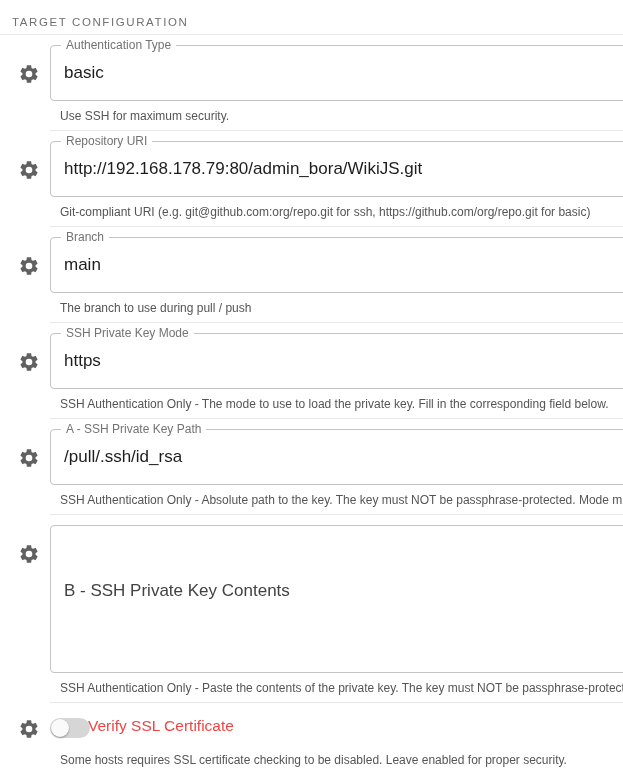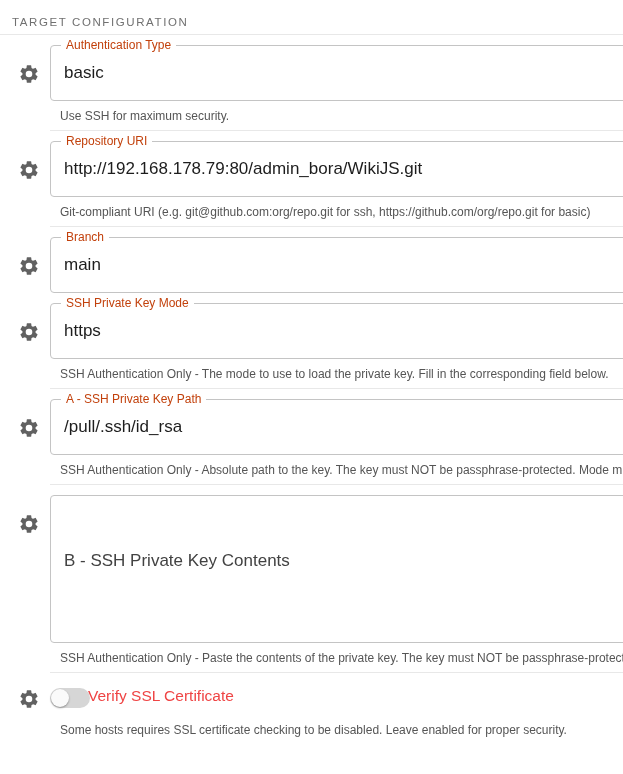--- a/index.html
+++ b/index.html
@@ -57,21 +57,21 @@
   .outlined.tall {
     height: 148px;
   }
   .legend {
     position: absolute;
     top: -8px;
     left: 10px;
     background: #ffffff;
     padding: 0 5px;
     font-size: 12px;
-    color: #c2410c;
+    color: #737373;
     line-height: 14px;
   }
   .value {
     position: absolute;
     left: 13px;
     top: 50%;
     transform: translateY(-50%);
     font-size: 17px;
     color: #1d1d1d;
     white-space: nowrap;
@@ -190,20 +190,24 @@
     <div class="gear" style="top:18px;">
       <svg viewBox="0 0 24 24" fill="currentColor">
           <path d="M19.14 12.94c.04-.3.06-.61.06-.94s-.02-.64-.07-.94l2.03-1.58a.49.49 0 0 0 .12-.61l-1.92-3.32a.49.49 0 0 0-.59-.22l-2.39.96c-.5-.38-1.03-.7-1.62-.94l-.36-2.54a.48.48 0 0 0-.48-.41h-3.84a.48.48 0 0 0-.48.41l-.36 2.54c-.59.24-1.13.57-1.62.94l-2.39-.96a.48.48 0 0 0-.59.22L2.74 8.87c-.12.21-.08.47.12.61l2.03 1.58c-.05.3-.09.63-.09.94s.02.64.07.94l-2.03 1.58a.49.49 0 0 0-.12.61l1.92 3.32c.12.22.37.29.59.22l2.39-.96c.5.38 1.03.7 1.62.94l.36 2.54c.05.24.24.41.48.41h3.84c.24 0 .44-.17.48-.41l.36-2.54c.59-.24 1.13-.56 1.62-.94l2.39.96c.22.08.47 0 .59-.22l1.92-3.32a.49.49 0 0 0-.12-.61l-2.01-1.58zM12 15.6A3.6 3.6 0 1 1 12 8.4a3.6 3.6 0 0 1 0 7.2z"></path>
         </svg>
     </div>
     <div class="outlined">
       <span class="legend">Branch</span>
       <span class="value">main</span>
     </div>
   </div>
+  <div class="hint-row">
+    <div class="hint">The branch to use during pull / push</div>
+    <div class="hint-underline"></div>
+  </div>
 
   <div class="spacer-10"></div>
   <div class="field-row">
     <div class="gear" style="top:18px;">
       <svg viewBox="0 0 24 24" fill="currentColor">
           <path d="M19.14 12.94c.04-.3.06-.61.06-.94s-.02-.64-.07-.94l2.03-1.58a.49.49 0 0 0 .12-.61l-1.92-3.32a.49.49 0 0 0-.59-.22l-2.39.96c-.5-.38-1.03-.7-1.62-.94l-.36-2.54a.48.48 0 0 0-.48-.41h-3.84a.48.48 0 0 0-.48.41l-.36 2.54c-.59.24-1.13.57-1.62.94l-2.39-.96a.48.48 0 0 0-.59.22L2.74 8.87c-.12.21-.08.47.12.61l2.03 1.58c-.05.3-.09.63-.09.94s.02.64.07.94l-2.03 1.58a.49.49 0 0 0-.12.61l1.92 3.32c.12.22.37.29.59.22l2.39-.96c.5.38 1.03.7 1.62.94l.36 2.54c.05.24.24.41.48.41h3.84c.24 0 .44-.17.48-.41l.36-2.54c.59-.24 1.13-.56 1.62-.94l2.39.96c.22.08.47 0 .59-.22l1.92-3.32a.49.49 0 0 0-.12-.61l-2.01-1.58zM12 15.6A3.6 3.6 0 1 1 12 8.4a3.6 3.6 0 0 1 0 7.2z"></path>
         </svg>
     </div>
     <div class="outlined">
       <span class="legend">SSH Private Key Mode</span>

